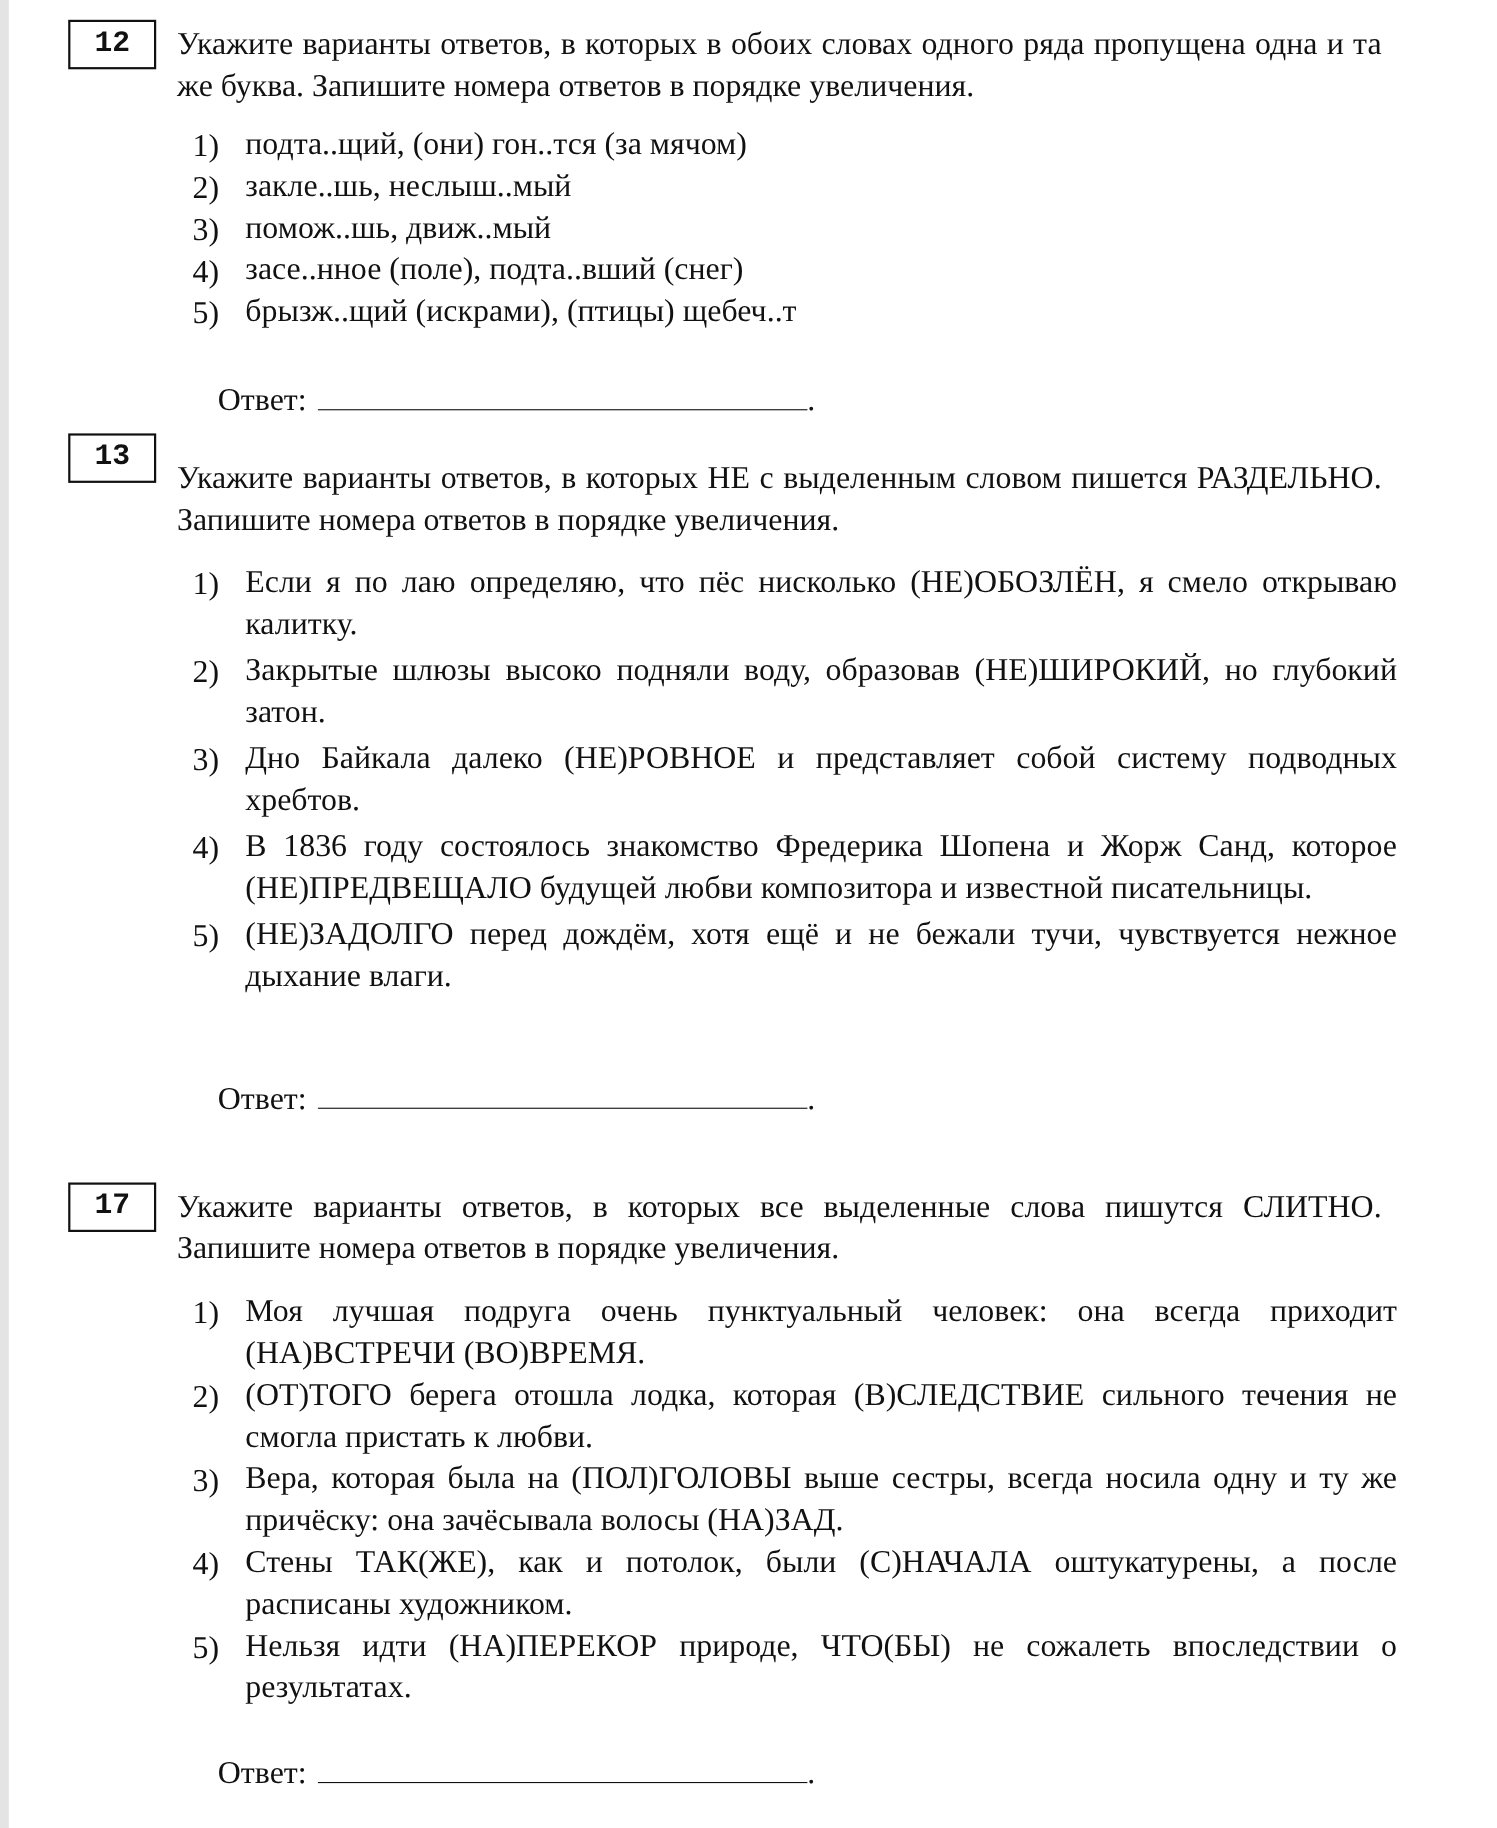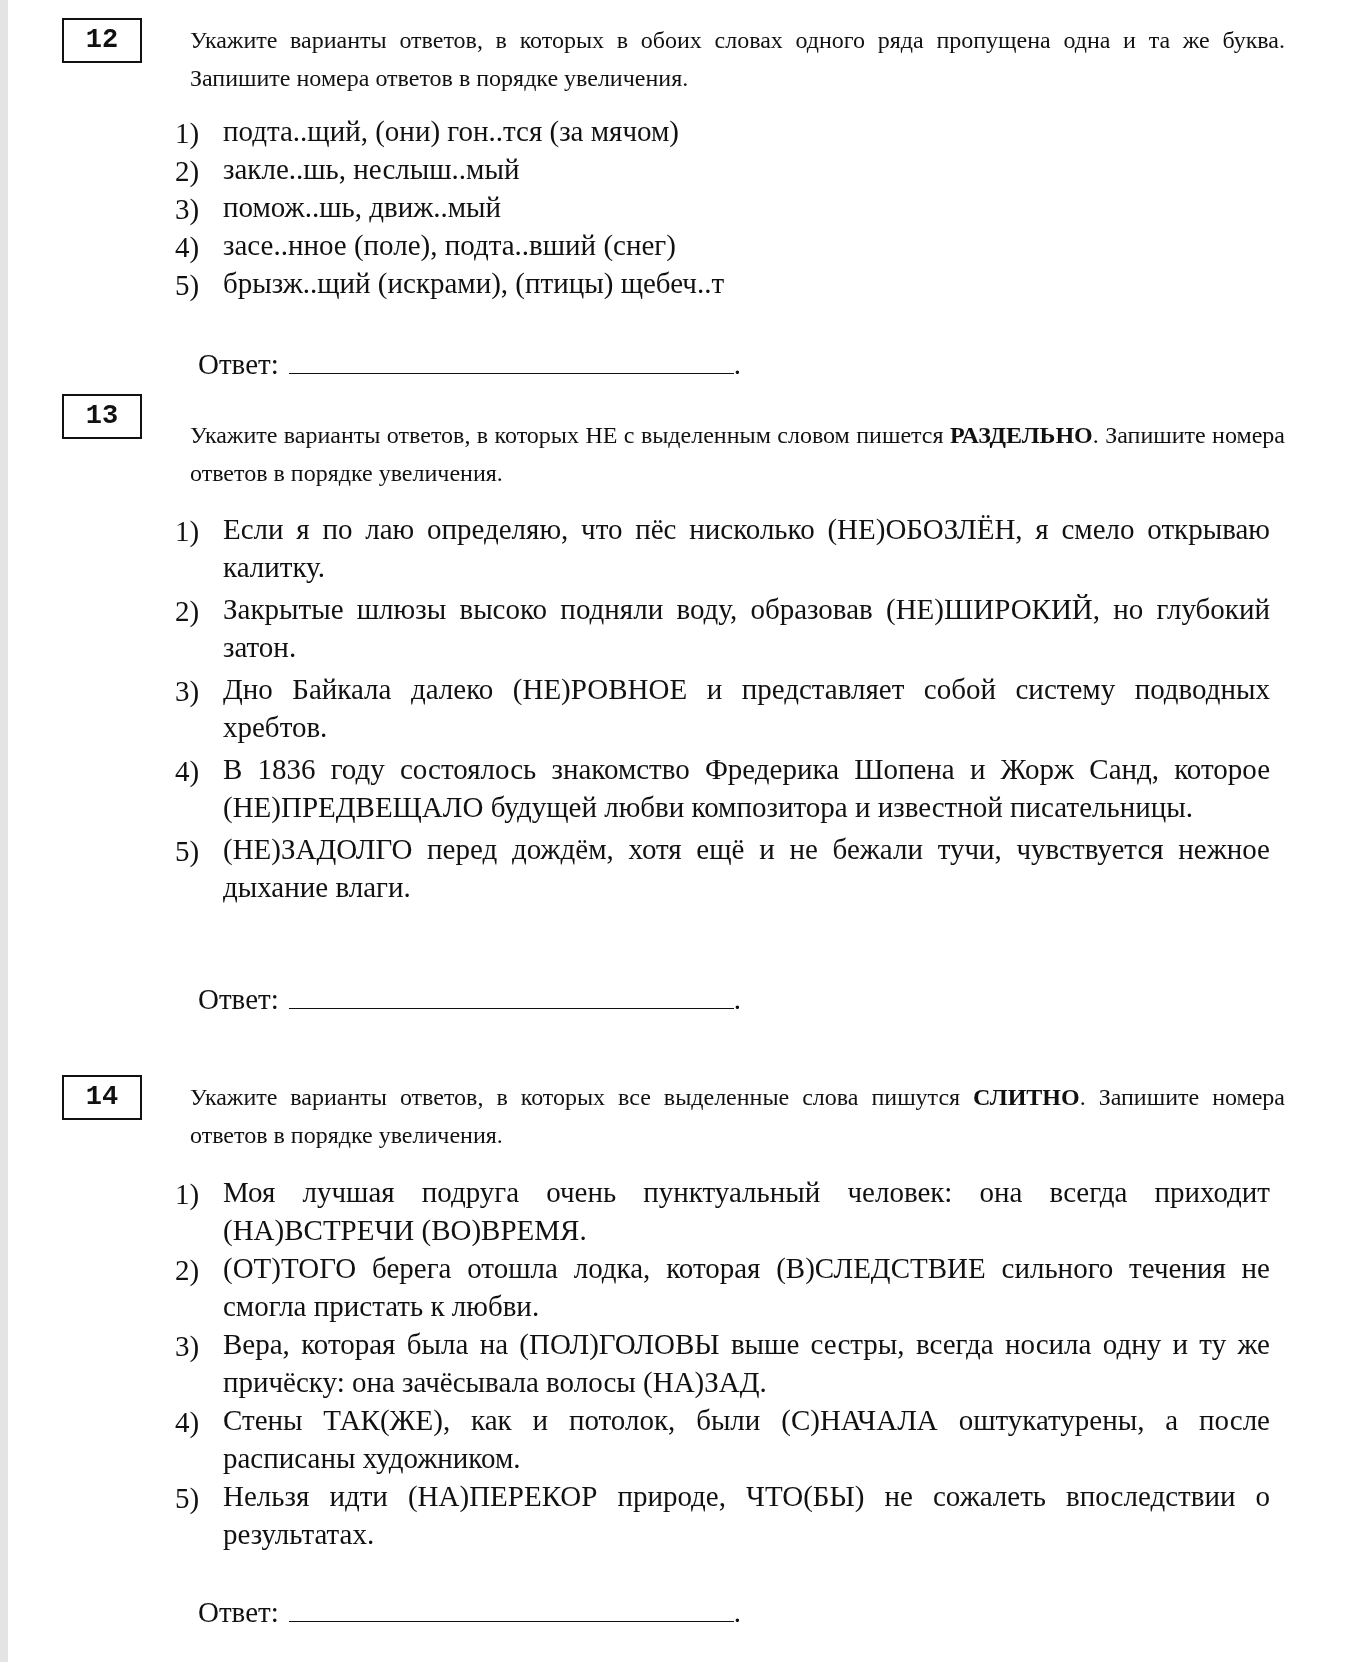--- a/index.html
+++ b/index.html
@@ -7,24 +7,24 @@
     width: 1361px; height: 1662px; background: #ffffff; position: relative; overflow: hidden;
     font-family: "Liberation Serif", "DejaVu Serif", serif; color: #111;
   }
   .side-strip { position: absolute; left: 0; top: 0; width: 8px; height: 1662px; background: #e4e4e4; }
   .task { position: absolute; left: 0; width: 1361px; }
   .num-box {
     position: absolute; left: 62px; width: 80px; height: 45px; border: 2px solid #111; box-sizing: border-box;
     font-weight: bold; font-size: 27px; text-align: center; line-height: 41px; font-family: Liberation Mono, monospace;
   }
   .prompt {
-    position: absolute; left: 190px; width: 1095px; font-size: 24px; line-height: 38px;
+    position: absolute; left: 161px; width: 1095px; font-size: 29px; line-height: 38px;
     text-align: justify; text-align-last: left;
   }
-  .prompt b { font-weight: bold; margin-top: 47px; }
+  .prompt b { font-weight: normal; margin-top: 47px; }
   .options { position: absolute; left: 175px; width: 1095px; }
   .opt { position: relative; font-size: 29px; line-height: 38px; padding-left: 48px; text-align: justify; }
   .opt .n { position: absolute; left: 0; top: 2px; }
   .answer { position: absolute; left: 175px; font-size: 29px; line-height: 38px; white-space: nowrap; margin-left: 23px; }
   .answer .line {
     display: inline-block; width: 445px; border-bottom: 1.5px solid #111; height: 24px; vertical-align: baseline; margin-left: 10px;
   }
 </style>
 </head>
 <body>
@@ -59,21 +59,21 @@
     <div class="opt" style="margin-bottom:4px;"><span class="n">3)</span><span>Дно Байкала далеко (НЕ)РОВНОЕ и представляет собой систему подводных хребтов.</span></div>
     <div class="opt" style="margin-bottom:4px;"><span class="n">4)</span><span>В 1836 году состоялось знакомство Фредерика Шопена и Жорж Санд, которое (НЕ)ПРЕДВЕЩАЛО будущей любви композитора и известной писательницы.</span></div>
     <div class="opt"><span class="n">5)</span><span>(НЕ)ЗАДОЛГО перед дождём, хотя ещё и не бежали тучи, чувствуется нежное дыхание влаги.</span></div>
   </div>
   <div class="answer" style="top:980px;">
     <span>Ответ:</span><span class="line"></span><span>.</span>
   </div>
 </section>
 
 <section class="task" style="top:0;">
-  <div class="num-box" style="top:1075px;">14</div>
+  <div class="num-box" style="top:1075px;">17</div>
   <div class="prompt" style="top:1078px;">
     <span>Укажите варианты ответов, в которых все выделенные слова пишутся </span><b>СЛИТНО</b><span>. Запишите номера ответов в порядке увеличения.</span>
   </div>
   <div class="options" style="top:1173px;">
     <div class="opt"><span class="n">1)</span><span>Моя лучшая подруга очень пунктуальный человек: она всегда приходит (НА)ВСТРЕЧИ (ВО)ВРЕМЯ.</span></div>
     <div class="opt"><span class="n">2)</span><span>(ОТ)ТОГО берега отошла лодка, которая (В)СЛЕДСТВИЕ сильного течения не смогла пристать к любви.</span></div>
     <div class="opt"><span class="n">3)</span><span>Вера, которая была на (ПОЛ)ГОЛОВЫ выше сестры, всегда носила одну и ту же причёску: она зачёсывала волосы (НА)ЗАД.</span></div>
     <div class="opt"><span class="n">4)</span><span>Стены ТАК(ЖЕ), как и потолок, были (С)НАЧАЛА оштукатурены, а после расписаны художником.</span></div>
     <div class="opt"><span class="n">5)</span><span>Нельзя идти (НА)ПЕРЕКОР природе, ЧТО(БЫ) не сожалеть впоследствии о результатах.</span></div>
   </div>

